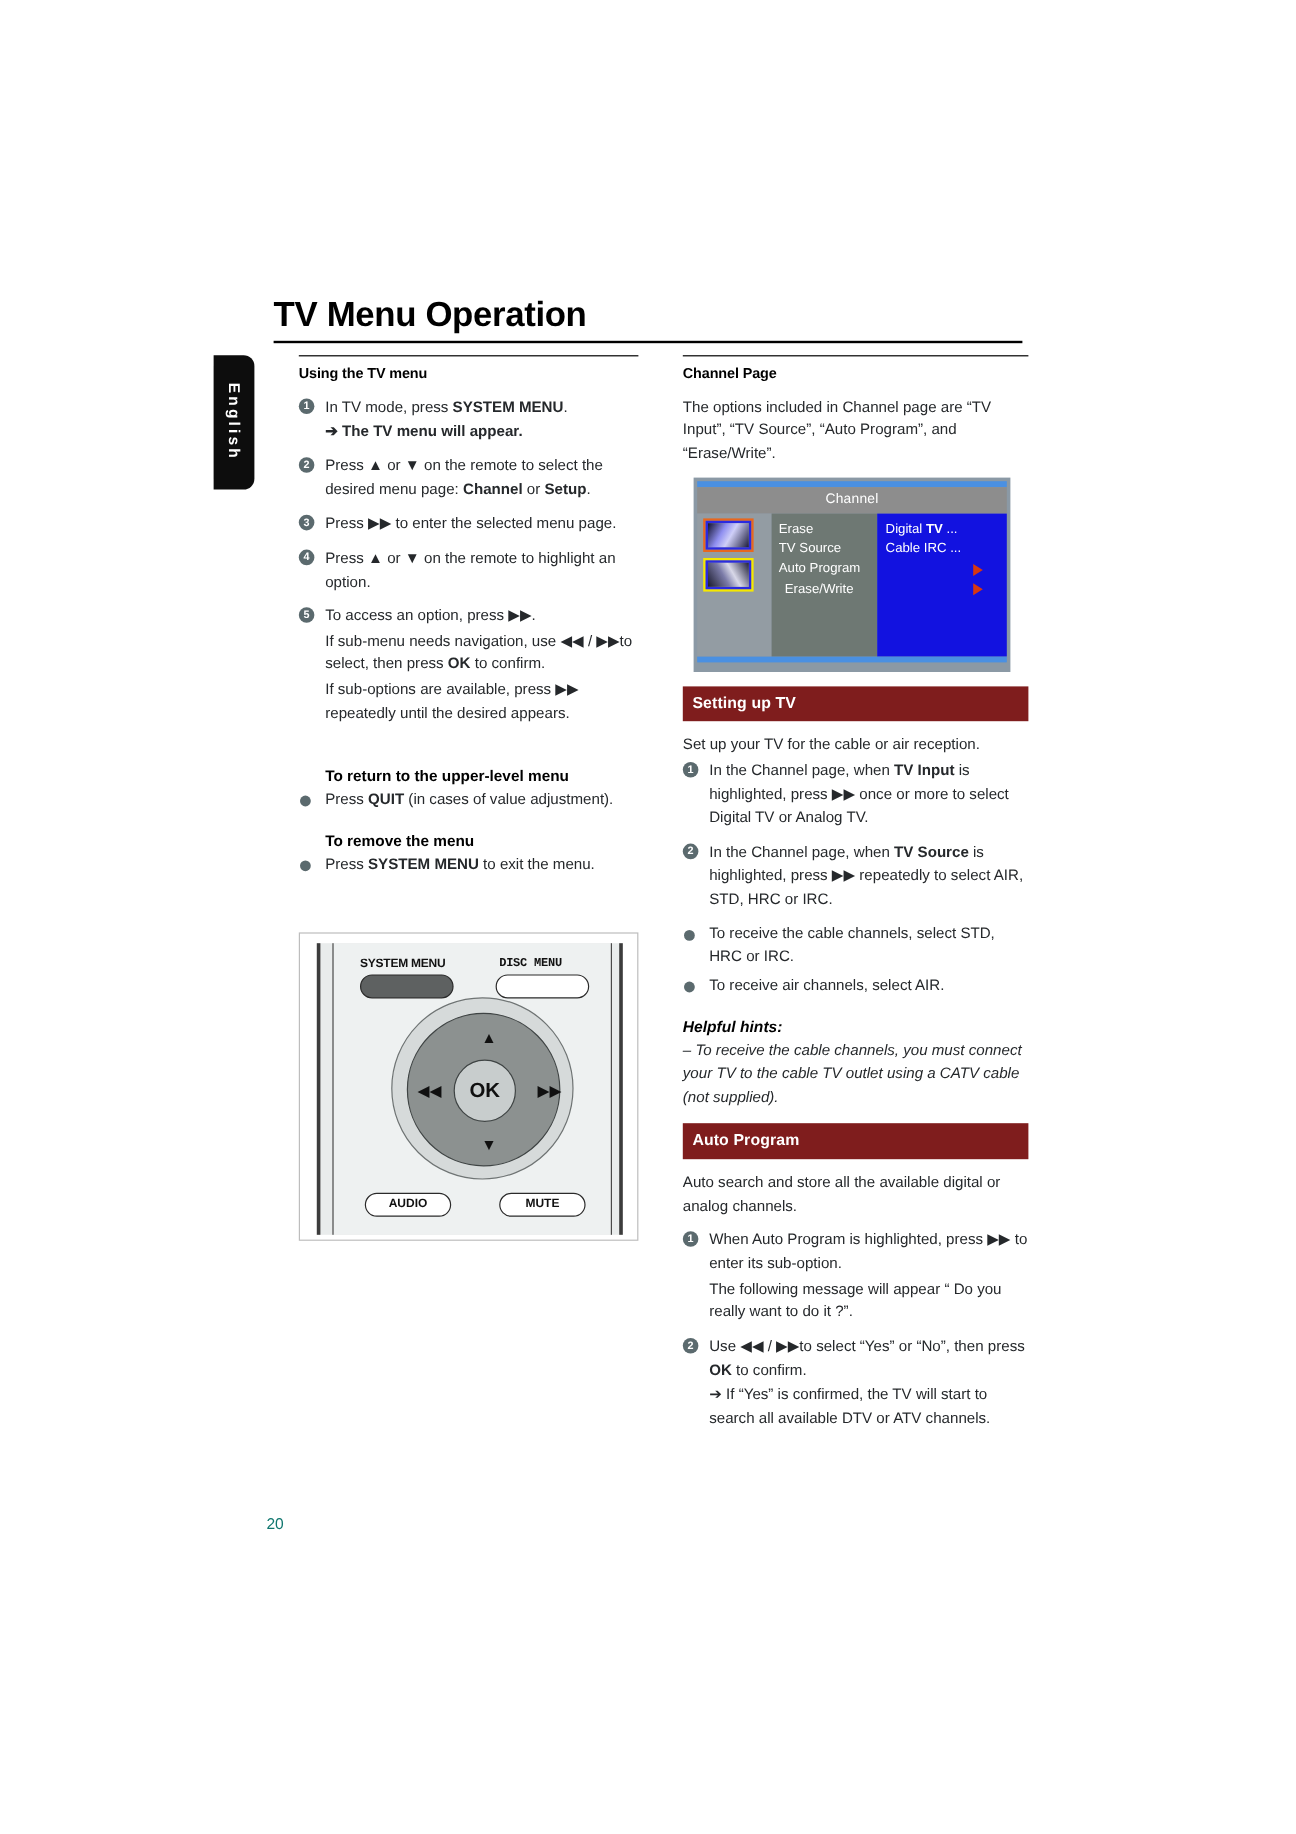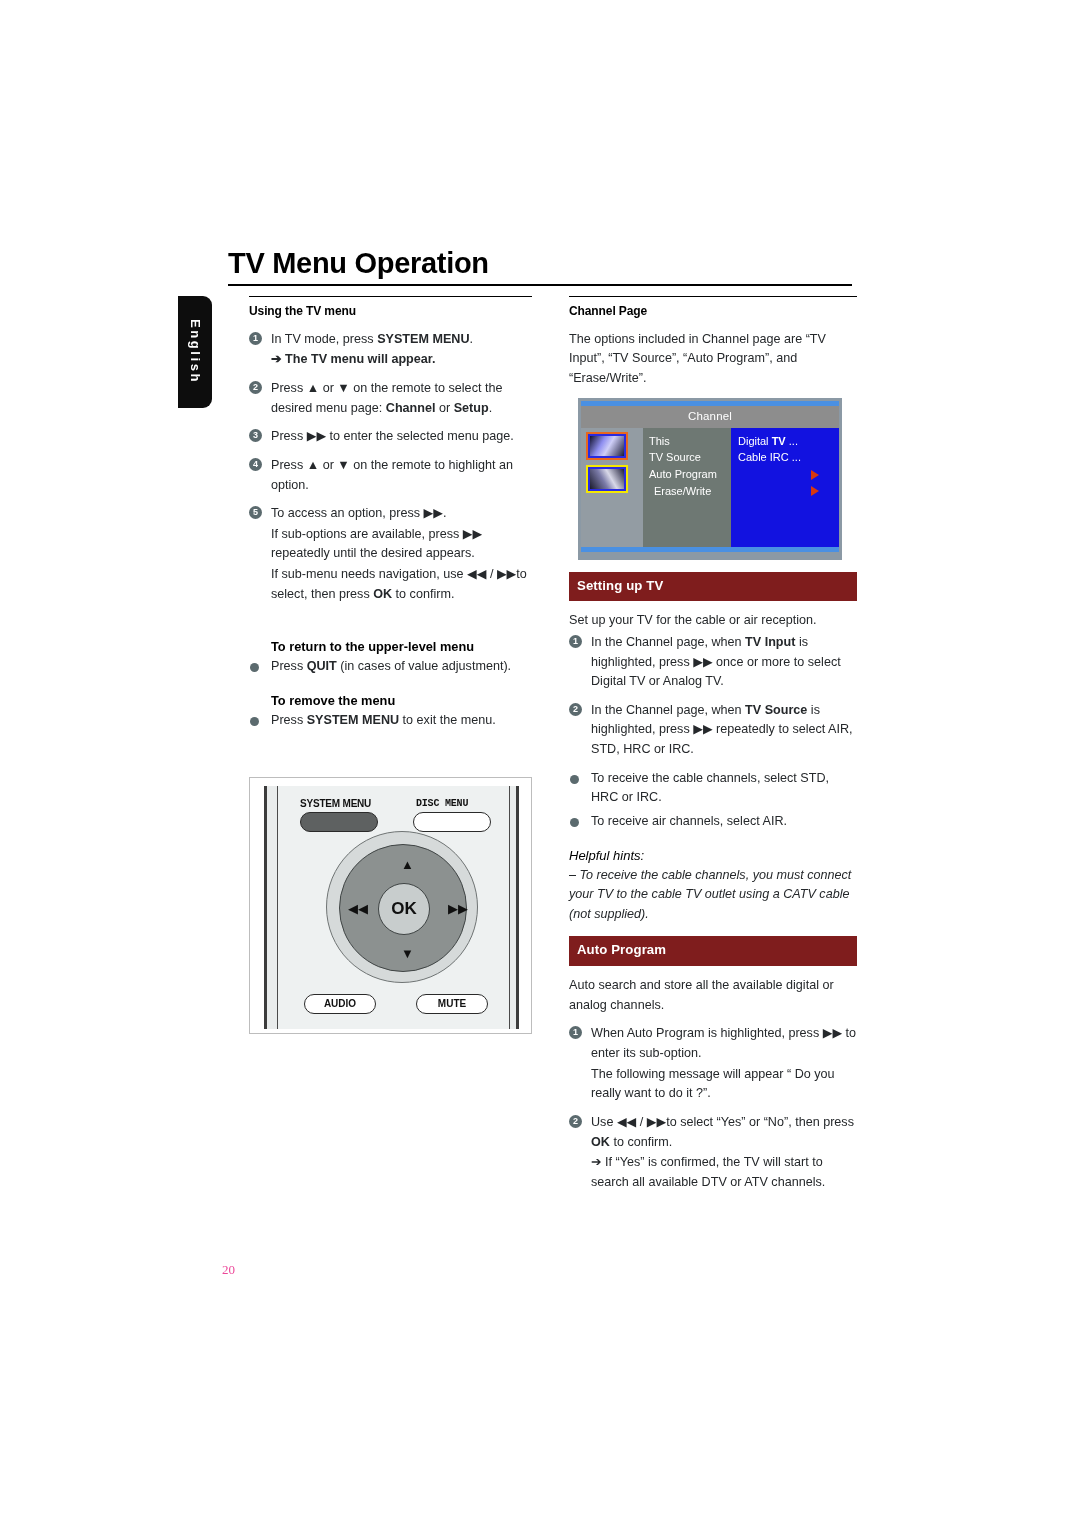--- a/index.html
+++ b/index.html
@@ -149,21 +149,21 @@
     background: #7f1d1d;
     color: #ffffff;
     font-weight: bold;
     font-size: 13.2px;
     padding: 4px 8px 5px 8px;
     margin: 12px 0 10px 0;
     letter-spacing: 0.1px;
   }
 
   .hints-title {
-    font-weight: normal;
+    font-weight: bold;
     font-style: italic;
     font-size: 13px;
     color: #000;
     margin: 14px 0 0 0;
   }
   .hints-body {
     font-style: italic;
     font-size: 12.6px;
     line-height: 1.55;
     margin: 0 0 6px 0;
@@ -343,22 +343,21 @@
   .nav-down  { left: 61px;  top: 101px; }
   .nav-left  { left: 8px;   top: 56px; }
   .nav-right { left: 108px; top: 56px; }
 
   
   .page-num {
     position: absolute;
     left: 222px;
     top: 1262px;
     font-size: 13px;
-    color: #ec4899;
-    font-family: Liberation Serif, serif;
+    color: #0f766e;
   }
 </style>
 </head>
 <body>
 
 <div class="page">
 
   <div class="lang-tab">
     <span>English</span>
   </div>
@@ -390,22 +389,22 @@
     </div>
 
     <div class="step">
       <span class="badge">4</span>
       <span>Press ▲ or ▼ on the remote to highlight an option.</span>
     </div>
 
     <div class="step">
       <span class="badge">5</span>
       <span>To access an option, press ▶▶.</span>
+      <span class="sub"><span>If sub-menu needs navigation, use ◀◀ /   ▶▶to select, then press </span><span class="bold">OK</span><span> to confirm.</span></span>
       <span class="sub">If sub-options are available, press ▶▶  repeatedly until the desired appears.</span>
-      <span class="sub"><span>If sub-menu needs navigation, use ◀◀ /   ▶▶to select, then press </span><span class="bold">OK</span><span> to confirm.</span></span>
     </div>
 
     <div class="spacer-sm"></div>
 
     <div class="subhead">To return to the upper-level menu</div>
     <div class="bullet">
       <span class="dot"></span>
       <span>Press </span><span class="bold">QUIT</span><span> (in cases of value adjustment).</span>
     </div>
 
@@ -461,21 +460,21 @@
           <div class="tv-thumb sel">
             <div class="inner"></div>
             <div class="pic"></div>
           </div>
           <div class="tv-thumb sel2">
             <div class="inner"></div>
             <div class="pic2"></div>
           </div>
         </div>
         <div class="tv-menu">
-          <div>This</div>
+          <div>Erase</div>
           <div>TV Source</div>
           <div>Auto Program</div>
           <div class="ind">Erase/Write</div>
         </div>
         <div class="tv-values">
           <div><span>Digital</span> <b>TV</b> <span>...</span></div>
           <div><span>Cable IRC</span> <span>...</span></div>
           <div class="tri t1"></div>
           <div class="tri t2"></div>
         </div>

